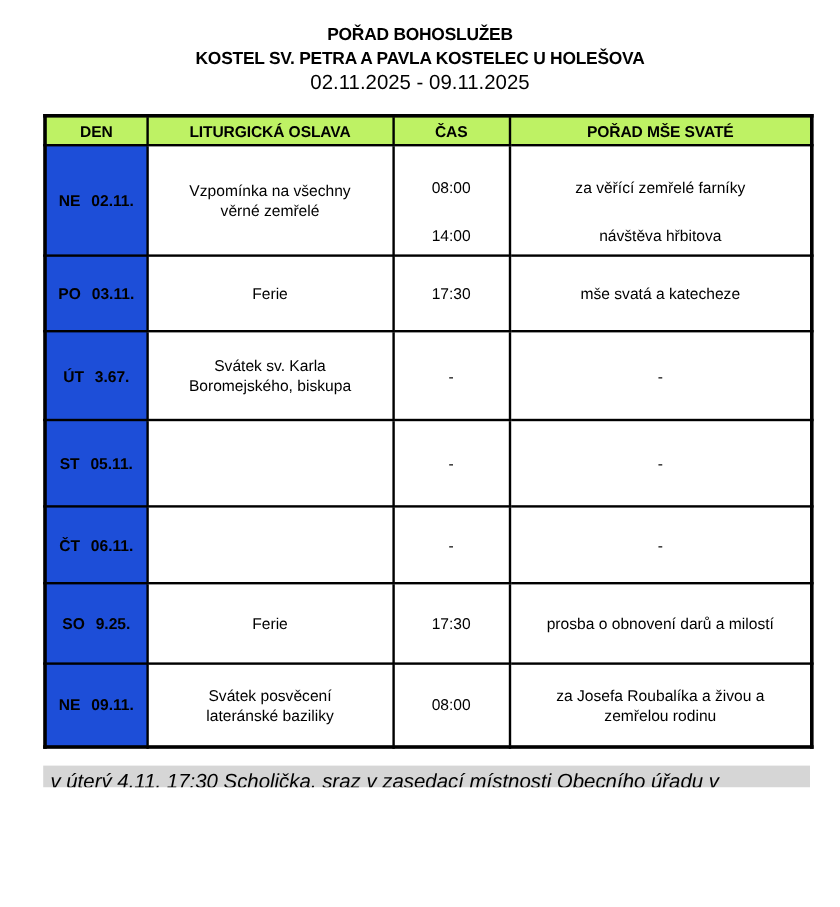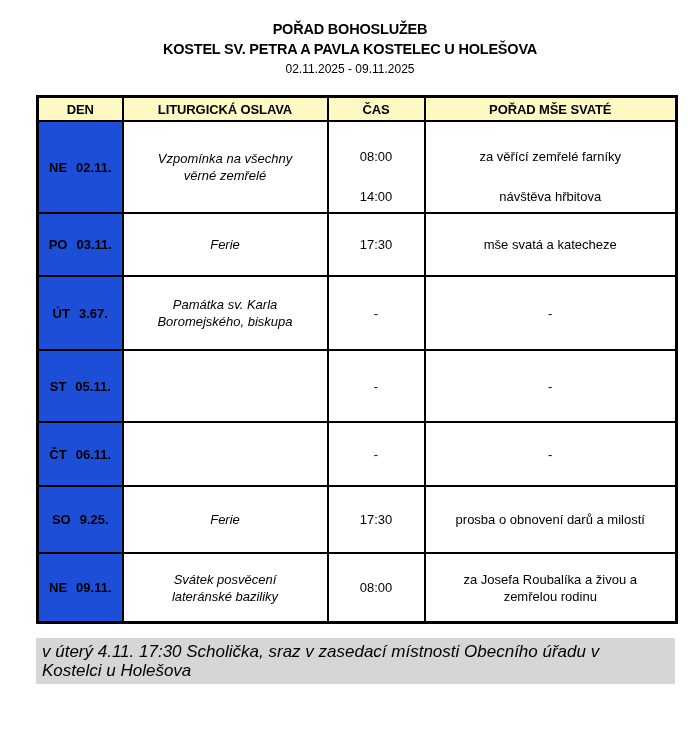--- a/index.html
+++ b/index.html
@@ -7,52 +7,52 @@
     padding: 0;
     background: #ffffff;
     width: 700px;
     height: 756px;
     font-family: "Liberation Sans", sans-serif;
     color: #000000;
     -webkit-font-smoothing: antialiased;
   }
   .page {
     width: 700px;
-    height: 756px;
+    height: 656px;
     overflow: hidden;
     position: relative;
   }
   .titles {
     text-align: center;
     padding-top: 19px;
   }
   .title-main, .title-sub {
     font-weight: bold;
     font-size: 14.5px;
     line-height: 20px;
     letter-spacing: -0.2px;
   }
   .title-dates {
-    font-size: 12px;
+    font-size: 17px;
     line-height: 20px;
   }
   table.schedule {
     border-collapse: collapse;
     table-layout: fixed;
     margin: 16px 0 0 36px;
     width: 639px;
     border: 3px solid #000;
   }
   table.schedule th,
   table.schedule td {
     border: 2px solid #000;
     padding: 0;
   }
   table.schedule th {
-    background: #fef9c3;
+    background: #bef264;
     font-size: 13px;
     font-weight: bold;
     height: 22px;
     text-align: center;
     vertical-align: middle;
     letter-spacing: -0.1px;
   }
   table.schedule td {
     text-align: center;
     vertical-align: middle;
@@ -66,21 +66,20 @@
   }
   .day-wrap {
     display: flex;
     justify-content: center;
     align-items: center;
     gap: 9px;
   }
   .lit-inner {
     max-width: 155px;
     margin: 12px auto;
-    font-style: italic;
   }
   .int-inner {
     max-width: 225px;
     margin: 0 auto;
   }
   
   tr.r0 td { height: 90px; }
   tr.r1 td { height: 61px; }
   tr.r2 td { height: 72px; }
   tr.r3 td { height: 70px; }
@@ -182,21 +181,21 @@
       </tr>
 
       <tr class="r2">
         <td class="day-cell">
           <div class="day-wrap">
             <span>ÚT</span>
             <span>3.67.</span>
           </div>
         </td>
         <td>
-          <div class="lit-inner">Památka sv. Karla Boromejského, biskupa</div>
+          <div class="lit-inner">Svátek sv. Karla Boromejského, biskupa</div>
         </td>
         <td>-</td>
         <td>
           <div class="int-inner">-</div>
         </td>
       </tr>
 
       <tr class="r3">
         <td class="day-cell">
           <div class="day-wrap">

